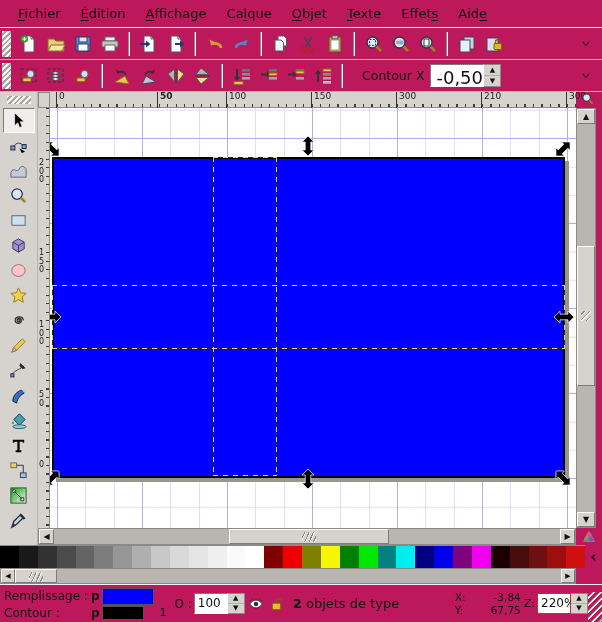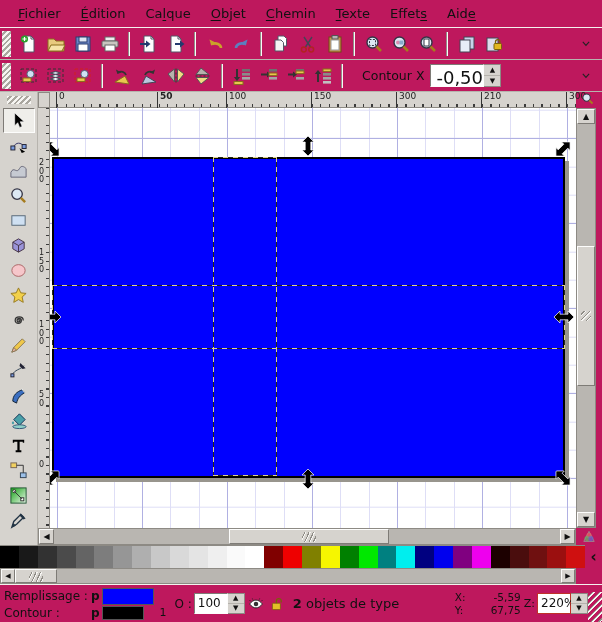--- a/index.html
+++ b/index.html
@@ -117,23 +117,23 @@
   svg{display:block;}
 </style>
 </head>
 <body>
 
 <div id="window">
 
   <div class="menubar" id="menubar">
       <div class="menu-item"><u>F</u>ichier</div>
       <div class="menu-item"><u>É</u>dition</div>
+      <div class="menu-item"><u>A</u>ffichage</div>
       <div class="menu-item">Ca<u>l</u>que</div>
       <div class="menu-item"><u>O</u>bjet</div>
-      <div class="menu-item"><u>C</u>hemin</div>
       <div class="menu-item"><u>T</u>exte</div>
       <div class="menu-item">Effet<u>s</u></div>
       <div class="menu-item">Aid<u>e</u></div>
     </div>
 
   <div class="toolbar" id="toolbar-main">
     <div class="grip"></div>
   <div class="tbtn">
         <span>
           <svg width="20" height="20" viewBox="0 0 20 20">
@@ -763,21 +763,21 @@
             <path d="M8 9V6.2a3 3 0 0 1 6 0V8" fill="none" stroke="#7a610a" stroke-width="1.6"></path>
           </svg>
         </span>
       </div>
     <div class="message">
       <b>2</b><span> objets de type </span>
     </div>
     <div class="xy-block">
       <div class="xy-row">
           <span>X:</span>
-          <span>-5,59</span>
+          <span>-3,84</span>
         </div>
       <div class="xy-row">
           <span>Y:</span>
           <span>67,75</span>
         </div>
     </div>
     <span class="z-label">Z:</span>
     <div class="spin small zoom-spin">
       <div class="val">220%</div>
       <div class="btns">

